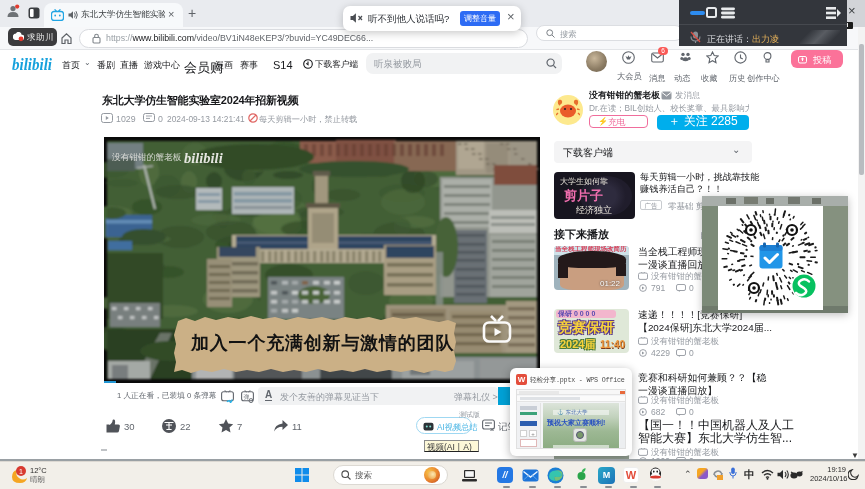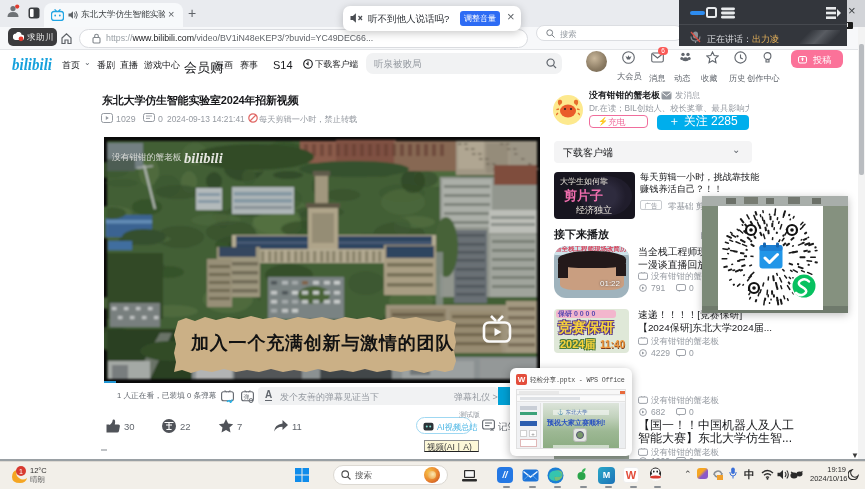--- a/index.html
+++ b/index.html
@@ -611,21 +611,21 @@
     <div class="ab" style="left:554px;top:172px;width:81px;height:47px;border-radius:4px;background:#17151f;overflow:hidden">
 <div class="ab" style="left:26px;top:4px;width:52px;height:40px;border-radius:50%;background:radial-gradient(circle,#2e2b3e 30%,#201d2c 60%)"></div>
 <div class="ab" style="left:6px;top:4px;font-size:8px;color:#e8e4da">大学生如何靠</div>
 <div class="ab" style="left:10px;top:15px;font-size:13px;font-weight:bold;color:#ef6eae">剪片子</div>
 <div class="ab" style="left:22px;top:32px;font-size:9px;color:#efeadf">经济独立</div>
     </div>
     <div class="ab" style="left:640px;top:200px;width:22px;height:10px;border:1px solid #c9ccd0;border-radius:2px;font-size:6.5px;color:#9499a0;text-align:center;line-height:10px">广告</div>
     <div class="ab" style="left:668px;top:201px;font-size:8.5px;color:#9499a0">零基础 剪辑特训营</div>
     <div class="ab" style="left:554px;top:227px;font-size:11px;font-weight:bold;color:#18191c">接下来播放</div>
     <div class="ab" style="left:700px;top:229px;font-size:9px;color:#9499a0">自动连播</div>
-    <div class="ab" style="left:554px;top:246px;width:75px;height:52px;border-radius:12px;overflow:hidden;background:#9fb3bd">
+    <div class="ab" style="left:554px;top:246px;width:75px;height:44px;border-radius:4px;overflow:hidden;background:#9fb3bd">
       <div class="ab" style="left:0;top:0;width:75px;height:9px;background:#cfe3ea"></div>
       <div class="ab" style="left:1px;top:-1px;font-size:6.5px;color:#d8425a;font-weight:bold;white-space:nowrap">当全栈工程师现场改简历</div>
       <div class="ab" style="left:6px;top:15px;width:64px;height:29px;border-radius:42% 42% 20% 20%;background:#c99e80"></div>
       <div class="ab" style="left:4px;top:5px;width:68px;height:17px;border-radius:48% 48% 30% 30%;background:#23191a"></div>
       <div class="ab" style="left:4px;top:18px;width:10px;height:14px;background:#23191a"></div>
       <div class="ab" style="left:62px;top:18px;width:10px;height:12px;background:#23191a"></div>
       <div class="ab" style="left:46px;top:33px;font-size:8px;color:#fff;text-shadow:0 0 2px #333">01:22</div>
     </div>
     <div class="ab" style="left:638px;top:246px;width:163px;font-size:9.9px;color:#18191c;line-height:12.8px">当全栈工程师现实[⋯]（“稳<br>一漫谈直播回放】</div>
     <svg class="ab" style="left:638px;top:272px" width="10" height="8" viewBox="0 0 10 8">
@@ -660,20 +660,21 @@
       <circle cx="5" cy="4" r="3.4" fill="none" stroke="#9499a0" stroke-width="0.9"></circle>
       <path d="M4 2.6 l2.4 1.4 -2.4 1.4z" fill="#9499a0"></path>
     </svg>
     <div class="ab" style="left:651px;top:348px;font-size:8.5px;color:#9499a0">4229</div>
     <svg class="ab" style="left:676px;top:349px" width="10" height="8" viewBox="0 0 10 8">
       <rect x="0.5" y="0.5" width="9" height="6" rx="1.5" fill="none" stroke="#9499a0" stroke-width="0.9"></rect>
       <path d="M3 7.8 l1.4 -1.4" stroke="#9499a0" stroke-width="0.8"></path>
     </svg>
     <div class="ab" style="left:689px;top:348px;font-size:8.5px;color:#9499a0">0</div>
     <div class="ab" style="left:554px;top:372px;width:75px;height:44px;border-radius:4px;overflow:hidden;background:#8a98a4"></div>
+    <div class="ab" style="left:638px;top:372px;width:163px;font-size:9.9px;color:#18191c;line-height:12.8px">竞赛和科研如何兼顾？？【稳<br>一漫谈直播回放】</div>
     <svg class="ab" style="left:638px;top:396px" width="10" height="8" viewBox="0 0 10 8">
       <rect x="0.5" y="1" width="9" height="6.4" rx="1.5" fill="none" stroke="#9499a0" stroke-width="0.9"></rect>
       <path d="M3 0 l1.4 1 M7 0 l-1.4 1" stroke="#9499a0" stroke-width="0.8"></path>
     </svg>
     <div class="ab" style="left:651px;top:395px;font-size:8.5px;color:#9499a0">没有钳钳的蟹老板</div>
     <svg class="ab" style="left:638px;top:408px" width="10" height="8" viewBox="0 0 10 8">
       <circle cx="5" cy="4" r="3.4" fill="none" stroke="#9499a0" stroke-width="0.9"></circle>
       <path d="M4 2.6 l2.4 1.4 -2.4 1.4z" fill="#9499a0"></path>
     </svg>
     <div class="ab" style="left:651px;top:407px;font-size:8.5px;color:#9499a0">682</div>

